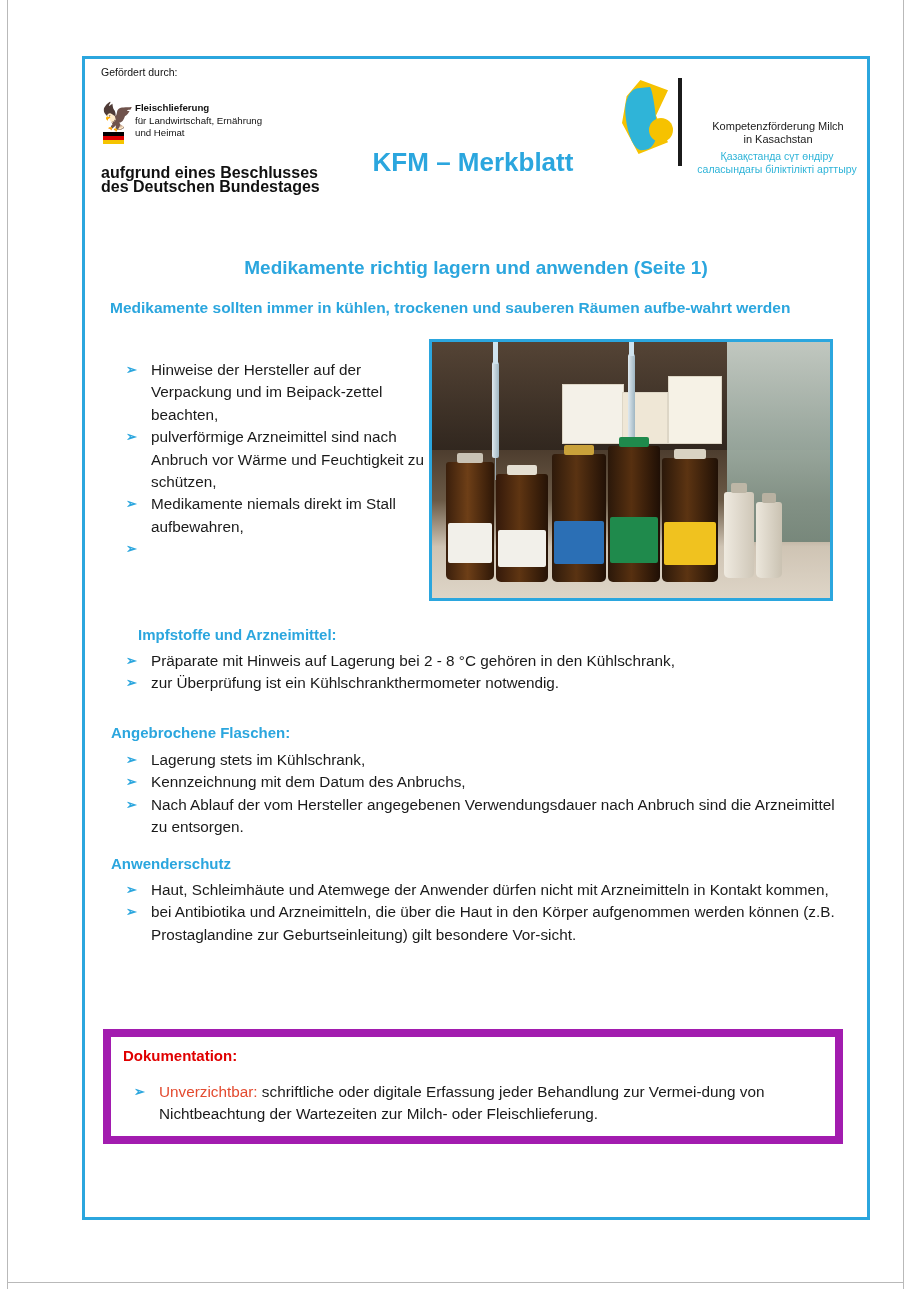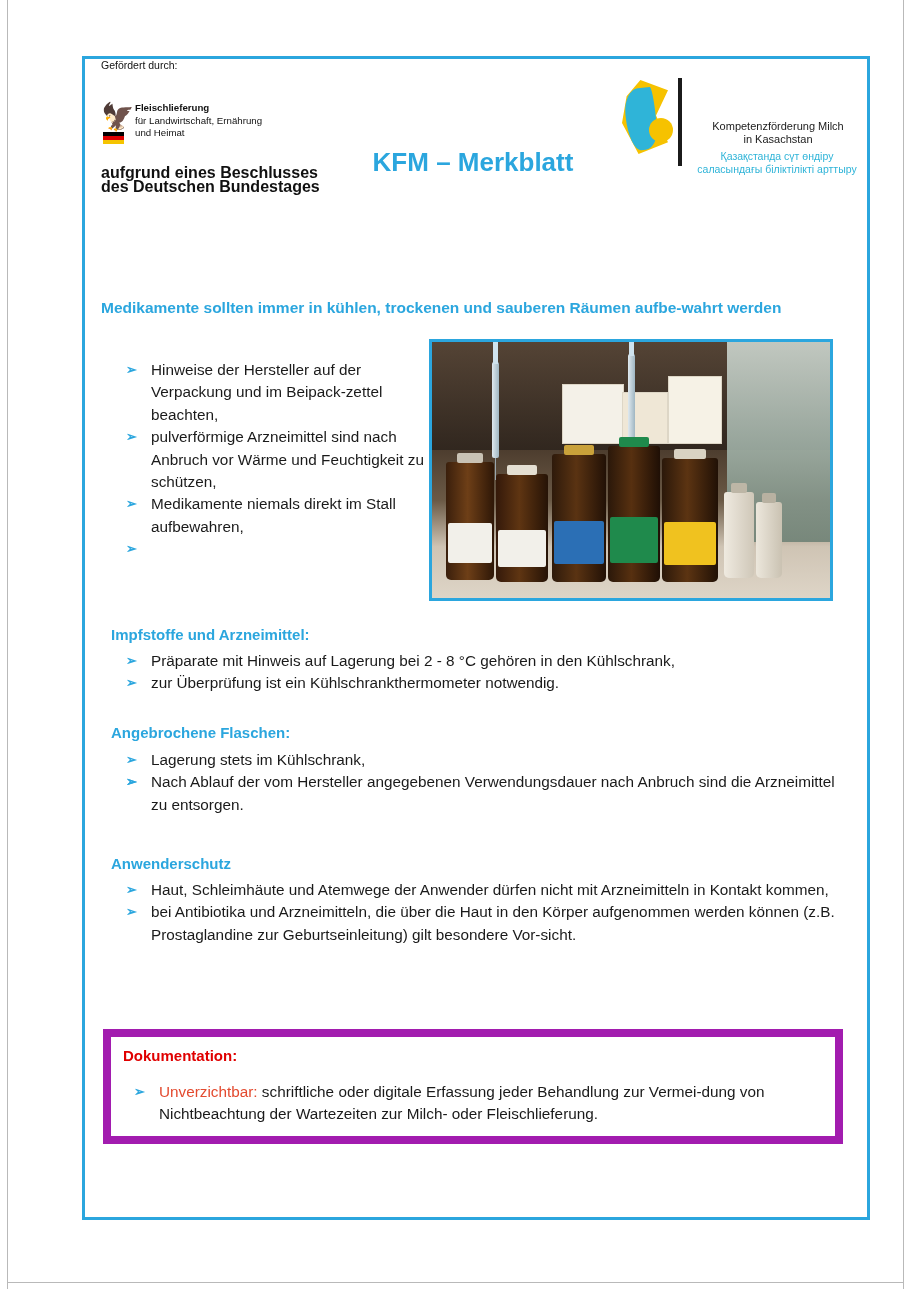--- a/index.html
+++ b/index.html
@@ -43,21 +43,21 @@
     height: 1164px;
     border: 3px solid #2ba6de;
     box-sizing: border-box;
     background: #ffffff;
   }
 
   
   .funded-label {
     position: absolute;
     left: 16px;
-    top: 0;
+    top: 7px;
     font-size: 10.5px;
     color: #111;
   }
   .bmel {
     position: absolute;
     left: 16px;
     top: 43px;
     width: 320px;
     height: 46px;
   }
@@ -192,37 +192,37 @@
     left: 0;
     width: 100%;
     text-align: center;
     top: 198px;
     color: #2ba6de;
     font-size: 19px;
     font-weight: bold;
   }
   .lead {
     position: absolute;
-    left: 16px;
+    left: 25px;
     top: 238px;
     width: 720px;
     color: #2ba6de;
     font-size: 15.5px;
     font-weight: bold;
     line-height: 22px;
   }
 
   .subhead {
     position: absolute;
     left: 26px;
     color: #2ba6de;
     font-size: 15px;
     font-weight: bold;
   }
-  .sh-impf  { top: 567px; }
+  .sh-impf  { top: 567px; margin-left: 27px; }
   .sh-flasch{ top: 665px; }
   .sh-anwend{ top: 796px; }
 
   
   ul.bl {
     position: absolute;
     margin: 0;
     padding: 0;
     list-style: none;
   }
@@ -395,20 +395,21 @@
         <div class="blue-blob"></div>
         <div class="sun"></div>
         <div class="bar"></div>
       </div>
       <div class="kfm-sub" style="white-space:pre-line">Kompetenzförderung Milch
 in Kasachstan</div>
       <div class="kfm-sub-kz" style="white-space:pre-line">Қазақстанда сүт өндіру
 саласындағы біліктілікті арттыру</div>
     </div>
 
+    <div class="section-title">Medikamente richtig lagern und anwenden (Seite 1)</div>
     <div class="lead">Medikamente sollten immer in kühlen, trockenen und sauberen Räumen aufbe-wahrt werden</div>
 
     <ul class="bl col-narrow">
       <li><span class="mk">➢</span><span>Hinweise der Hersteller auf der Verpackung und im Beipack-zettel beachten,</span></li>
       <li><span class="mk">➢</span><span>pulverförmige Arzneimittel sind nach Anbruch vor Wärme und Feuchtigkeit zu schützen,</span></li>
       <li><span class="mk">➢</span><span>Medikamente niemals direkt im Stall aufbewahren,</span></li>
       <li><span class="mk">➢</span></li>
     </ul>
 
     <div class="photo">
@@ -459,21 +460,21 @@
 
     <div class="subhead sh-impf">Impfstoffe und Arzneimittel:</div>
     <ul class="bl list-impf">
       <li><span class="mk">➢</span><span>Präparate mit Hinweis auf Lagerung bei 2 - 8 °C gehören in den Kühlschrank,</span></li>
       <li><span class="mk">➢</span><span>zur Überprüfung ist ein Kühlschrankthermometer notwendig.</span></li>
     </ul>
 
     <div class="subhead sh-flasch">Angebrochene Flaschen:</div>
     <ul class="bl list-flasch">
       <li><span class="mk">➢</span><span>Lagerung stets im Kühlschrank,</span></li>
-      <li><span class="mk">➢</span></li>
+      <li><span class="mk">➢</span><span>Kennzeichnung mit dem Datum des Anbruchs,</span></li>
       <li><span class="mk">➢</span><span>Nach Ablauf der vom Hersteller angegebenen Verwendungsdauer nach Anbruch sind die Arzneimittel zu entsorgen.</span></li>
     </ul>
 
     <div class="subhead sh-anwend">Anwenderschutz</div>
     <ul class="bl list-anwend">
       <li><span class="mk">➢</span><span>Haut, Schleimhäute und Atemwege der Anwender dürfen nicht mit Arzneimitteln in Kontakt kommen,</span></li>
       <li><span class="mk">➢</span><span>bei Antibiotika und Arzneimitteln, die über die Haut in den Körper aufgenommen werden können (z.B. Prostaglandine zur Geburtseinleitung) gilt besondere Vor-sicht.</span></li>
     </ul>
 
     <div class="doc-box">

